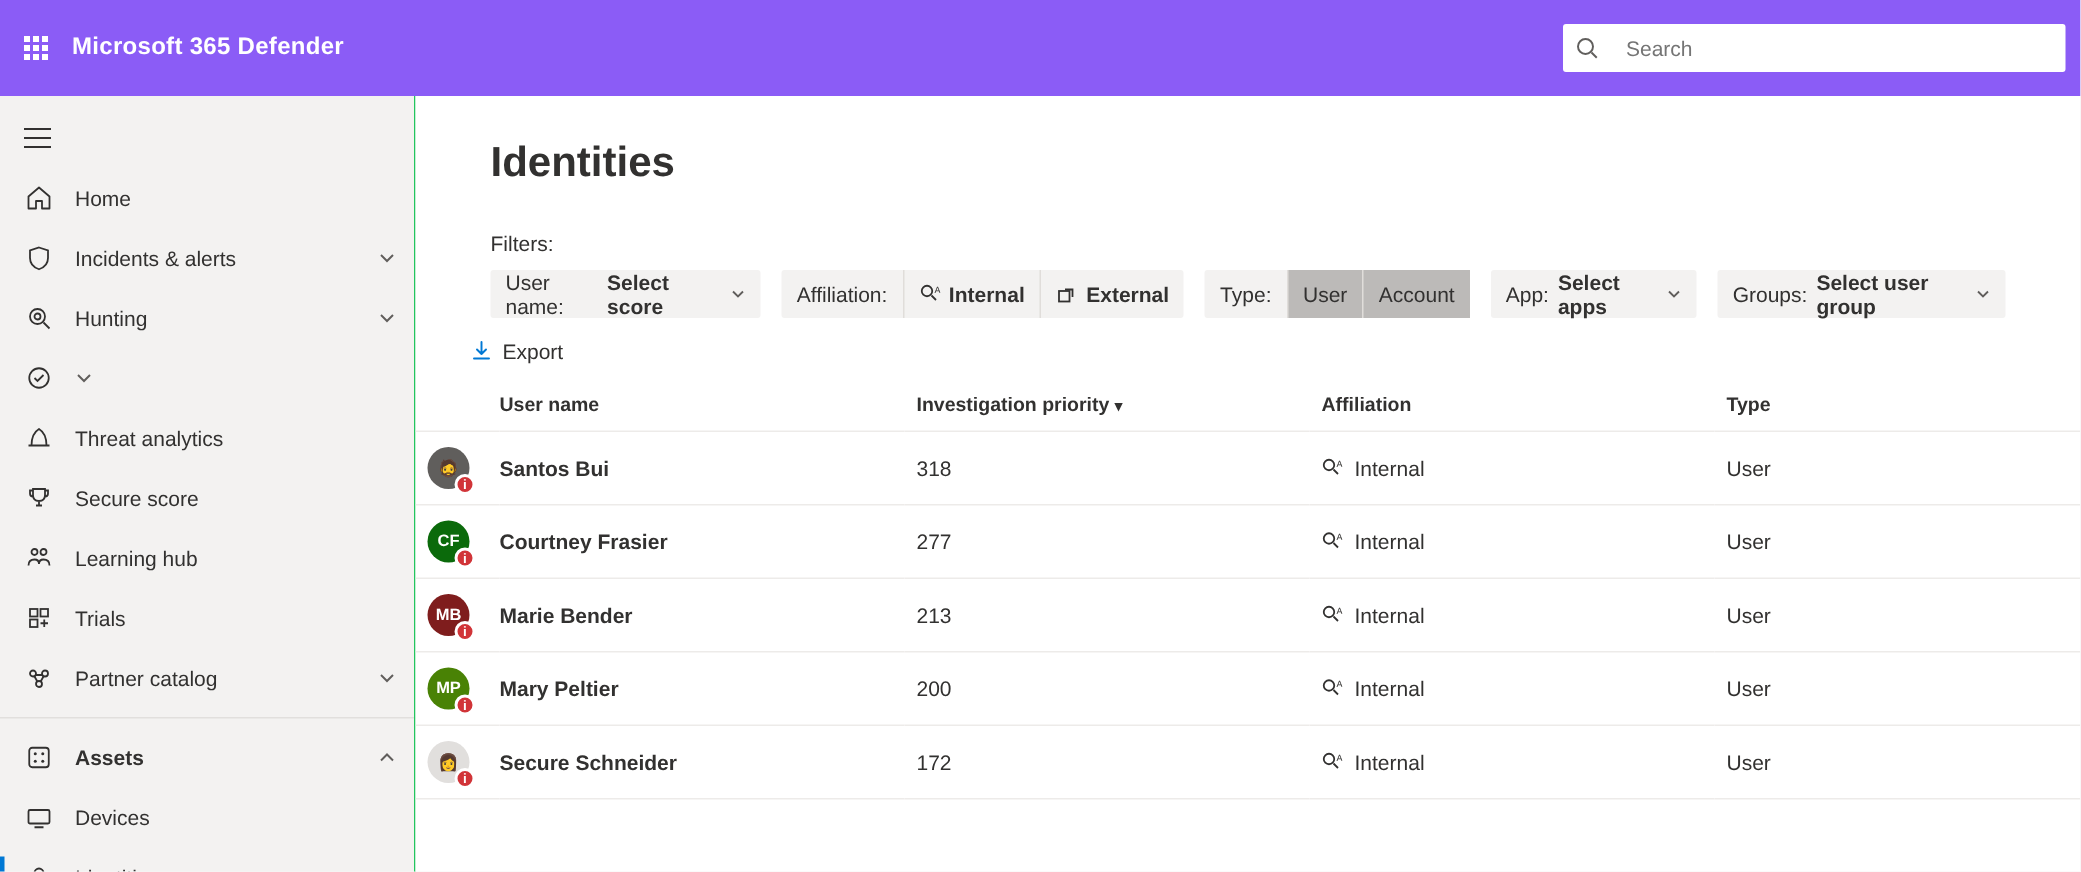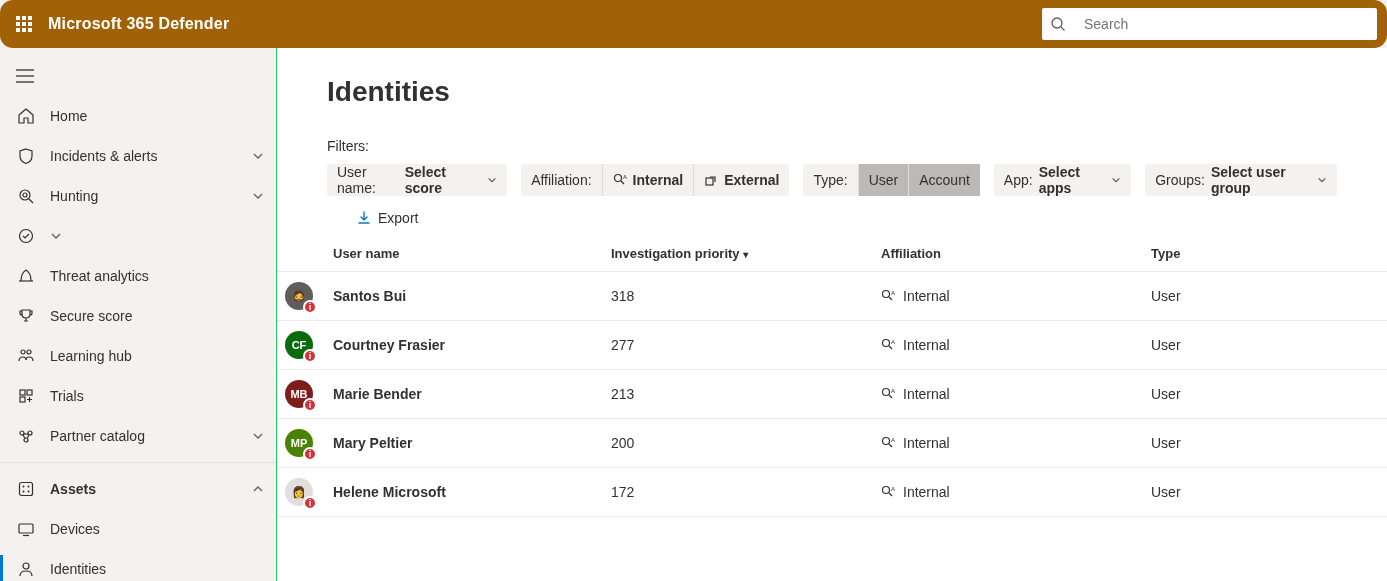--- a/index.html
+++ b/index.html
@@ -1,20 +1,20 @@
 <!DOCTYPE html>
 <html><head>
 <meta charset="utf-8">
 <style>
   * { box-sizing: border-box; }
   html, body { margin: 0; padding: 0; font-family: "Segoe UI", -apple-system, BlinkMacSystemFont, sans-serif; font-size: 14px; color: #323130; background: #f3f2f1; }
   body { width: 1387px; height: 581px; overflow: hidden; position: relative; }
 
   
-  .top-header { height: 48px; background: #a16207; display: flex; align-items: center; color: #fff; border-radius: 13px; }
+  .top-header { height: 64px; background: #8b5cf6; display: flex; align-items: center; color: #fff; }
   .waffle { width: 48px; height: 48px; display:flex; align-items:center; justify-content:center; cursor:pointer; }
   .waffle-grid { display:grid; grid-template-columns:repeat(3,4px); grid-template-rows:repeat(3,4px); gap:2px; }
   .waffle-grid span { background:#fff; width:4px; height:4px; }
   .product-name { font-size:16px; font-weight:600; letter-spacing:0.2px; }
   .search-wrap { margin-left:auto; padding:0 10px 0 0; display:flex; align-items:center; height:48px; }
   .search-box { width:335px; height:32px; background:#fff; border-radius:2px; display:flex; align-items:center; padding:0 8px; gap:16px; color:#605e5c; }
   .search-box input { border:none; outline:none; font-size:14px; flex:1; background:transparent; }
 
   
   .shell { display:flex; height: calc(581px - 48px); }
@@ -39,21 +39,21 @@
   .filters-label { font-size:14px; color:#323130; margin: 0 0 10px 0; padding-left:50px; }
   .filters-row { display:flex; align-items:flex-end; gap:14px; padding-left:50px; }
 
   .chip { background:#f3f2f1; display:flex; align-items:center; height:32px; border-radius:2px; }
   .chip .chip-part { padding:0 10px; display:flex; align-items:center; gap:6px; height:100%; color:#323130; font-size:14px; cursor:pointer; }
   .chip .strong { font-weight:600; }
   .chip .sep-left { border-left:1px solid #e0ddda; }
   .chip .toggle { background:#bcbab8; }
   .chev-icon-sm svg { width:10px; height:10px; }
 
-  .toolbar { display:flex; align-items:center; gap:8px; padding:14px 50px 10px 79px; color:#0078d4; cursor:pointer; font-size:14px;}
+  .toolbar { display:flex; align-items:center; gap:8px; padding:14px 50px 10px 36px; color:#0078d4; cursor:pointer; font-size:14px;}
 
   table.identity-table { width:100%; border-collapse:collapse; }
   table.identity-table th { text-align:left; font-weight:600; font-size:13px; color:#323130; padding:10px 8px; border-bottom:1px solid #edebe9; }
   table.identity-table th.col-check { width:56px; }
   table.identity-table th.col-user { padding-left: 0; width: 270px;}
   table.identity-table th.col-prio { width: 270px; }
   table.identity-table th.col-aff { width: 270px; }
   table.identity-table td { padding:10px 8px; border-bottom:1px solid #edebe9; font-size:14px; color:#323130; vertical-align:middle; }
   .user-cell { display:flex; align-items:center; gap:12px; }
   .avatar { width:28px; height:28px; border-radius:50%; display:flex; align-items:center; justify-content:center; font-size:11px; font-weight:600; color:#fff; position:relative; flex-shrink:0; }
@@ -485,21 +485,21 @@
             <tr>
     <td>
       <div class="user-cell">
         <div class="avatar avatar-hs">
           👩
           <span class="badge">i</span>
         </div>
       </div>
     </td>
     <td style="padding-left:0;">
-      <span class="username">Helene Microsoft</span>
+      <span class="username">Secure Schneider</span>
     </td>
     <td>172</td>
     <td>
       <div class="aff-cell">
         <span>
                     <svg width="14" height="14" viewBox="0 0 14 14" fill="none">
                       <circle cx="5" cy="5" r="3.5" stroke="#323130" stroke-width="1.2"></circle>
                       <line x1="8" y1="8" x2="11" y2="11" stroke="#323130" stroke-width="1.2"></line>
                       <text x="10" y="6" font-size="6" fill="#323130">A</text>
                     </svg>

